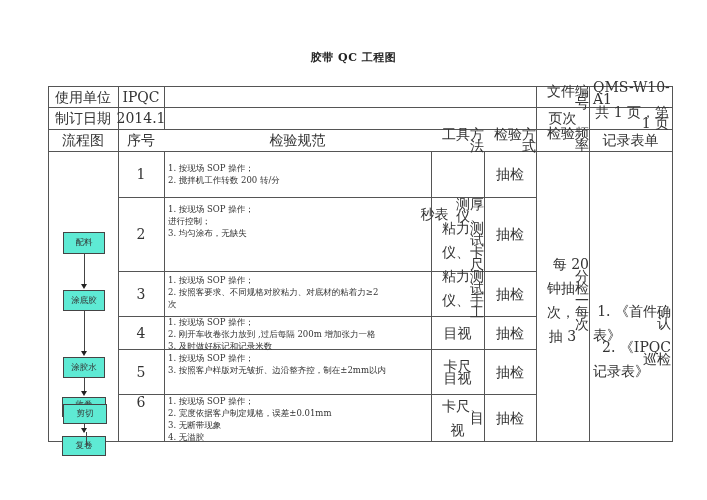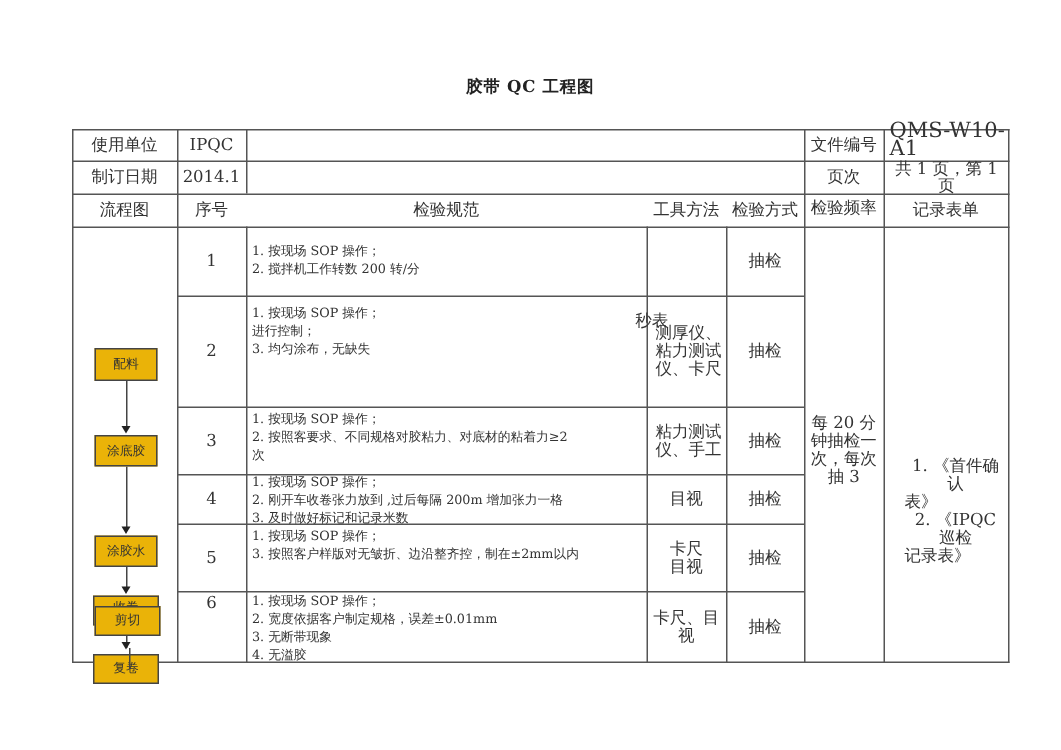--- a/index.html
+++ b/index.html
@@ -1,29 +1,29 @@
 <!DOCTYPE html>
 <html><head>
 <meta charset="utf-8">
 <style>
   html, body { margin: 0; padding: 0; background: #ffffff; }
   body { width: 707px; height: 500px; position: relative; overflow: hidden;
          font-family: "DejaVu Serif", "Liberation Serif", serif; color: #222; }
   .title { position: absolute; left: 0; width: 707px; top: 50px; text-align: center;
            font-size: 11px; font-weight: bold; letter-spacing: 0.5px; }
   .cell { position: absolute; box-sizing: border-box; display: flex; align-items: center;
-          justify-content: center; text-align: center; font-size: 11px; line-height: 12px; color: #333; }
+          justify-content: center; text-align: right; font-size: 14px; line-height: 12px; color: #333; }
   .cell.left { justify-content: flex-start; text-align: left; padding-left: 4px; }
   .cell.top { align-items: flex-start; padding-top: 4px; }
   .hl, .vl { position: absolute; background: #555; }
   .hl { height: 1px; }
   .vl { width: 1px; }
   .spec { position: absolute; font-size: 8.5px; line-height: 12px; color: #333; white-space: nowrap; }
   .spec div { height: 12px; }
-  .fbox { position: absolute; box-sizing: border-box; border: 1px solid #444; background: #eab308;
+  .fbox { position: absolute; box-sizing: border-box; border: 1px solid #444; background: #5eead4;
           font-size: 8.5px; display: flex; align-items: center; justify-content: center; color: #333; }
   .arrow-line { position: absolute; width: 1px; background: #444; }
   .arrow-head { position: absolute; width: 0; height: 0; border-left: 3px solid transparent;
                 border-right: 3px solid transparent; border-top: 5px solid #222; }
 </style>
 </head>
 <body>
 
 <div class="title">胶带 QC 工程图</div>
 
@@ -147,21 +147,21 @@
   <div class="cell" style="left:484px; top:394px; width:52px; height:47px;">抽检</div>
 </div>
 
 <div class="cell" style="left:536px; top:270px; width:53px; height:60px; flex-direction:column;">
   <div>每 20 分</div>
     <div>钟抽检一</div>
     <div>次，每次</div>
     <div>抽 3</div>
 </div>
 
-<div class="cell" style="left:591px; top:313px; width:80px; height:56px; flex-direction:column; align-items:flex-start; padding-left:12px;">
+<div class="cell" style="left:591px; top:313px; width:80px; height:56px; flex-direction:column; align-items:flex-start; padding-left:2px;">
   <div>1. 《首件确认</div>
     <div>表》</div>
     <div>2. 《IPQC 巡检</div>
     <div>记录表》</div>
 </div>
 
 <div>
   <div class="arrow-line" style="left:84px; top:254px; height:31px;"></div>
   <div class="arrow-head" style="left:81px; top:284px;"></div>
 

